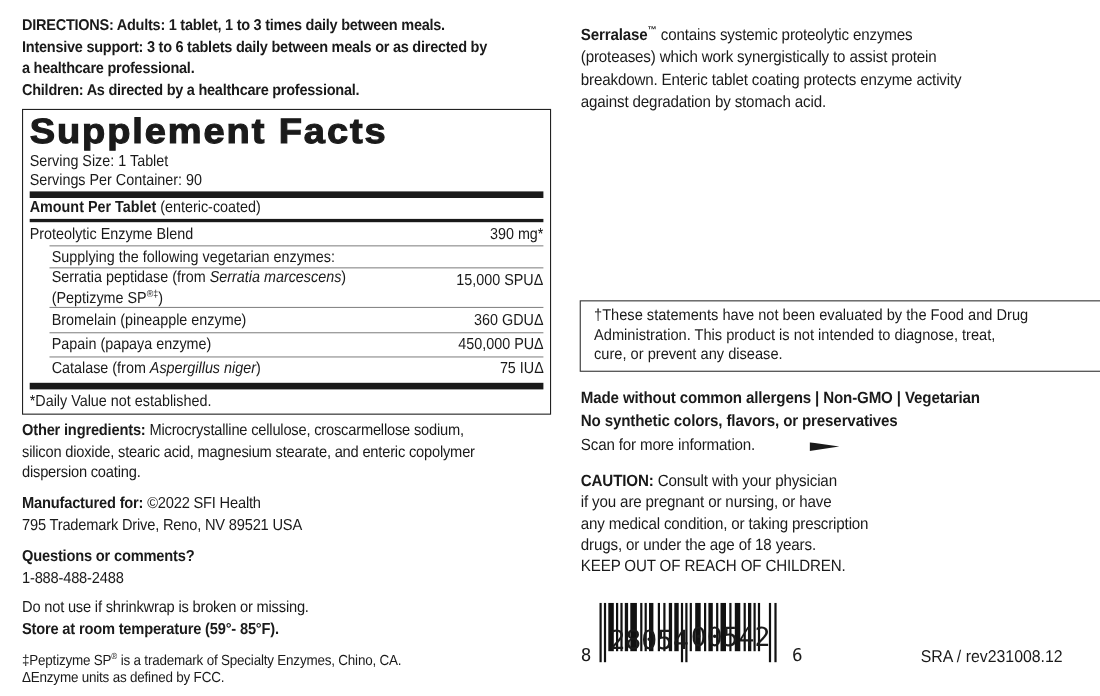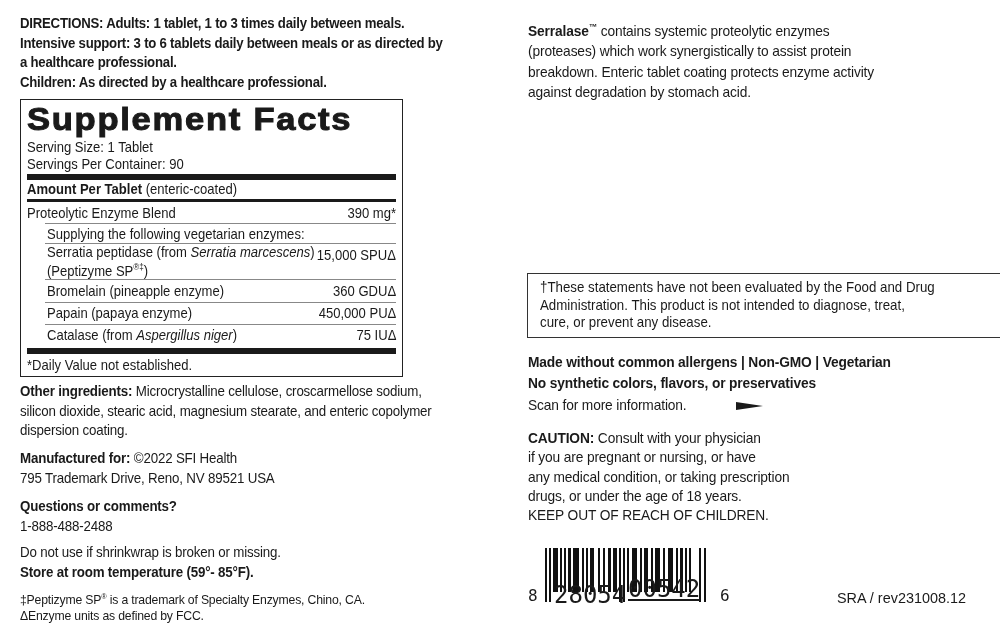--- a/index.html
+++ b/index.html
@@ -6,21 +6,21 @@
   body { width:1000px; height:633px; position:relative; overflow:hidden; color:#1a1a1a;
          font-family:"Liberation Sans", sans-serif; }
   .cond { font-family:"Liberation Sans Narrow","Liberation Sans", sans-serif; }
   .abs { position:absolute; }
   .b { font-weight:bold; }
 
   
   #directions { left:20px; top:14px; width:490px; font-size:14.2px; line-height:19.5px; font-weight:bold; letter-spacing:-0.25px; transform:scaleX(0.93); transform-origin:left top; width:530px; }
 
   
-  #sf-box { left:20px; top:99px; width:383px; height:278px; border:1.5px solid #222; box-sizing:border-box; }
+  #sf-box { left:20px; top:99px; width:481px; height:278px; border:1.5px solid #222; box-sizing:border-box; }
   #sf-title { position:absolute; left:6px; top:0px; font-family:"Liberation Sans", sans-serif; font-weight:900; font-size:32px; letter-spacing:1.6px; line-height:38px; transform:scaleX(1.08); transform-origin:left top; -webkit-text-stroke:1px #1a1a1a; }
   .sf-line { position:absolute; left:6px; font-size:14.5px; line-height:18px; transform:scaleX(0.9); transform-origin:left top; white-space:nowrap; }
   .rule-thick { position:absolute; left:6px; right:6px; background:#1a1a1a; }
   .rule-thin { position:absolute; right:6px; height:1px; background:#888; }
   .rule-mid { position:absolute; left:6px; right:6px; height:2.5px; background:#1a1a1a; }
   .amt { position:absolute; right:6px; font-size:14.5px; line-height:18px; white-space:nowrap; transform:scaleX(0.9); transform-origin:right top; }
 
   
   .lt { position:absolute; left:20px; font-size:14.5px; line-height:19.5px; letter-spacing:-0.2px; transform:scaleX(0.92); transform-origin:left top; white-space:nowrap; }
   .small { font-size:13.3px; line-height:15.5px; }
@@ -177,18 +177,18 @@
       <rect x="148" y="0" width="2" height="44"></rect>
       <rect x="152" y="0" width="3" height="44"></rect>
       <rect x="157" y="0" width="2" height="44"></rect>
       <rect x="161" y="0" width="2" height="44"></rect>
 
       <rect x="171" y="0" width="2" height="54"></rect>
       <rect x="176" y="0" width="2" height="54"></rect>
     </g>
   </svg>
   <div class="bc-digit" style="left:0px; top:36px; font-size:16px;">8</div>
-  <div class="bc-digit" style="left:26px; top:35px;">28054</div>
-  <div class="bc-digit" style="left:100px; top:29px;text-decoration:underline;">00542</div>
+  <div class="bc-digit" style="left:26px; top:22px;">28054</div>
+  <div class="bc-digit" style="left:100px; top:19px;">00542</div>
   <div class="bc-digit" style="left:192px; top:36px; font-size:16px;">6</div>
 </div>
 
 <div class="abs cond" style="left:837px; top:589px; font-size:15.5px; transform:scaleX(0.93); transform-origin:left top; white-space:nowrap;">SRA / rev231008.12</div>
 
 </body></html>

